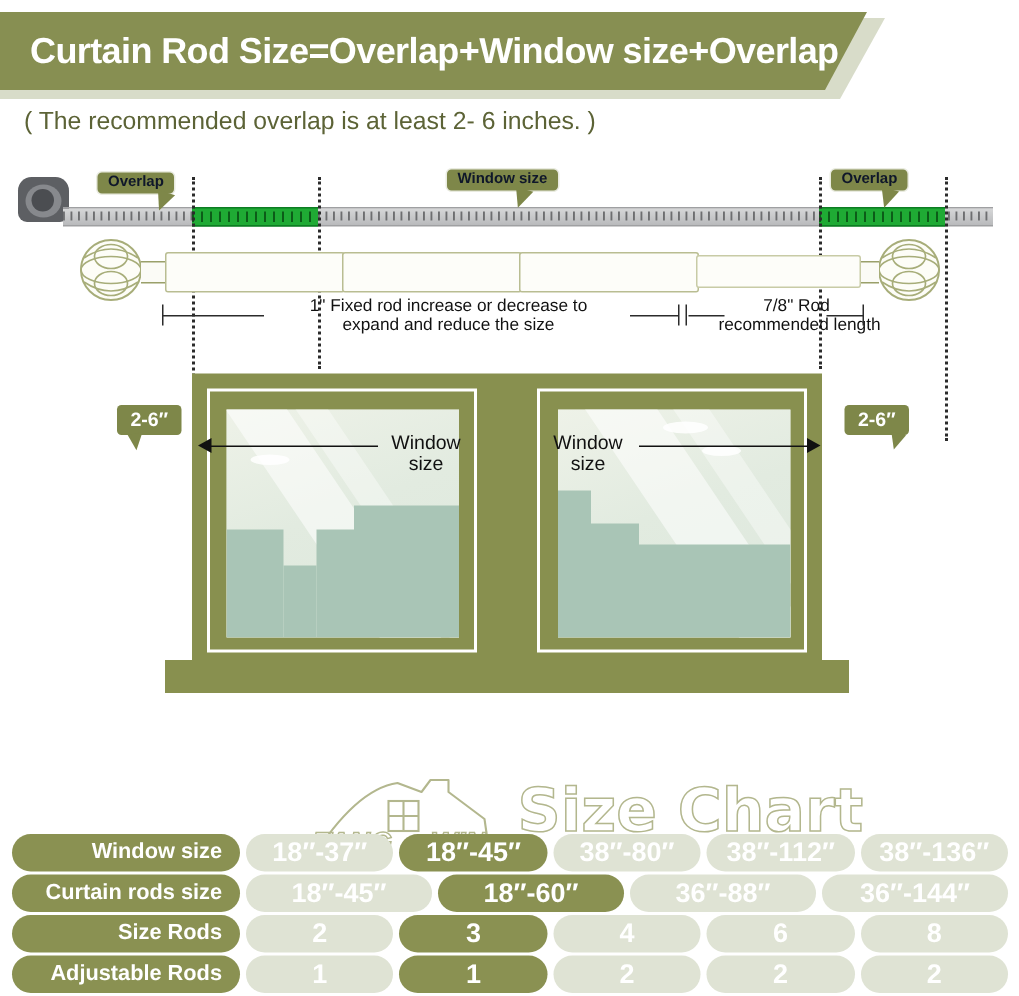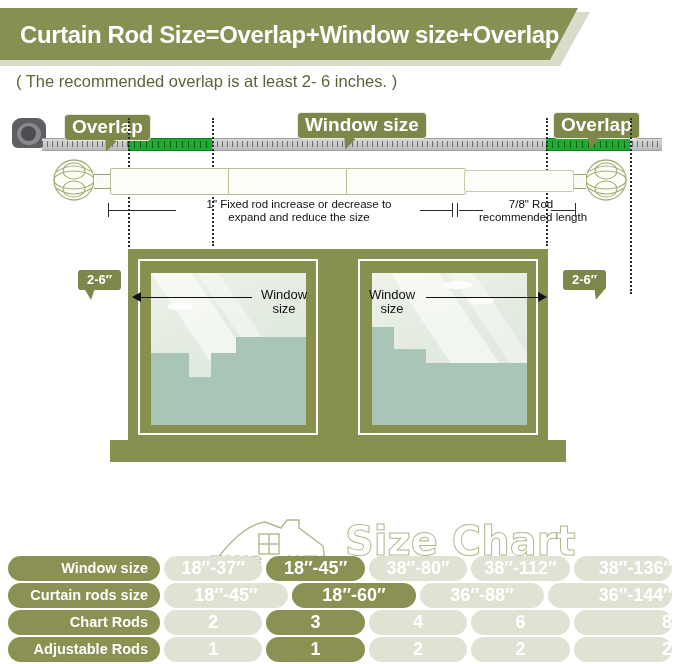--- a/index.html
+++ b/index.html
@@ -61,22 +61,22 @@
     background:#1faa34;
     border-top:1px solid #0d7d23;border-bottom:1px solid #0d7d23;
   }
   .tape-green .tape-ticks{
     background-image:repeating-linear-gradient(to right,#0c5c18 0 1.5px,transparent 1.5px 6px);
     background-size:6px 7px;background-position:0 2px;
   }
 
   
   .callout{
-    position:absolute;background:#7e8749;color:#ffffff;
-    font-size:19px;font-weight:bold;border-radius:4px;
+    position:absolute;background:#7e8749;color:#0f172a;
+    font-size:10px;font-weight:bold;border-radius:4px;
     padding:1px 7px 2px 7px;white-space:nowrap;
     border:1.5px solid #e9ebe0;
   }
   .callout .tail{
     position:absolute;width:0;height:0;
     border-left:5px solid transparent;border-right:7px solid transparent;
     border-top:13px solid #7e8749;
     bottom:-12px;
   }
   #callout-overlap-left{left:64px;top:114px;}
@@ -184,21 +184,21 @@
     font-size:14.5px;font-weight:bold;text-align:right;
     padding-right:12px;box-sizing:border-box;line-height:25px;
     margin-right:4px;white-space:nowrap;
   }
   .cell{
     flex:1;margin-right:4px;border-radius:13px;
     color:#ffffff;font-size:18px;font-weight:bold;
     text-align:center;line-height:25px;white-space:nowrap;
     background:#dfe3d4;
   }
-  .cell:last-child{margin-right:0;text-align:right;}
+  .cell:last-child{margin-right:0;}
   .cell.hl{background:#8a9152;}
 </style>
 </head>
 <body>
 
 <div class="root">
 
   <div id="banner-wrap">
     <div id="banner-shadow"></div>
     <div id="banner"></div>
@@ -362,21 +362,21 @@
 
     <div class="trow">
       <div class="rowlabel">Curtain rods size</div>
       <div class="cell">18″-45″</div>
       <div class="cell hl">18″-60″</div>
       <div class="cell">36″-88″</div>
       <div class="cell">36″-144″</div>
     </div>
 
     <div class="trow">
-      <div class="rowlabel">Chart Rods</div>
+      <div class="rowlabel">Size Rods</div>
       <div class="cell">2</div>
       <div class="cell hl">3</div>
       <div class="cell">4</div>
       <div class="cell">6</div>
       <div class="cell">8</div>
     </div>
 
     <div class="trow">
       <div class="rowlabel">Adjustable Rods</div>
       <div class="cell">1</div>

